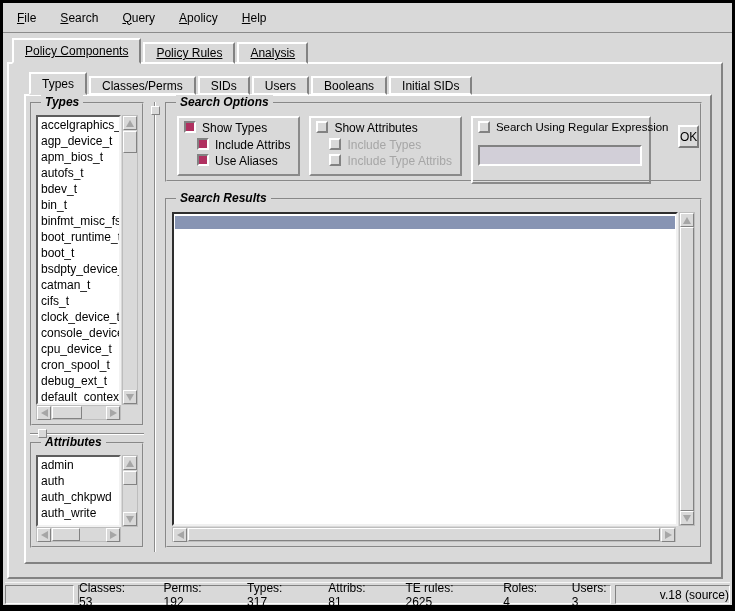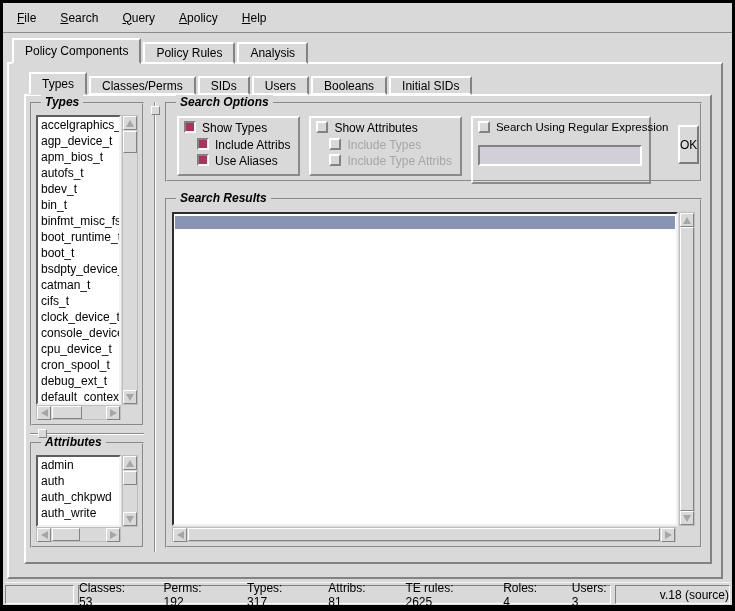--- a/index.html
+++ b/index.html
@@ -19,21 +19,21 @@
              border-bottom:1px solid #8b8b8b; background:#d9d9d9; }
   .menu-item { padding:2px 10px; margin-right:4px; cursor:default; }
   .menu-item u { text-decoration:underline; }
 
   
   .tabs-row { position:absolute; display:flex; align-items:flex-end; z-index:3; }
   .tab { background:#d9d9d9; padding:0 11px; display:flex; align-items:center;
          height:22px; border:2px solid; border-color:#ffffff #828282 #ffffff #ffffff; }
   .tab.active { height:26px; border-bottom-color:#d9d9d9; z-index:4; }
   .main-tabs { left:9px; top:35px; }
-  .main-tabs .tab { margin-right:2px; }
+  .main-tabs .tab { margin-right:2px;text-decoration:underline; }
   .sub-tabs { left:24px; top:68px; z-index:5; }
   .sub-tabs .tab { height:19px; margin-right:2px; }
   .sub-tabs .tab.active { height:23px; }
 
   .main-frame { position:absolute; left:4px; top:59px; width:716px; height:517px;
                 background:#d9d9d9; z-index:2; }
   .sub-frame  { position:absolute; left:15px; top:30px; width:688px; height:470px;
                 background:#d9d9d9; z-index:2; }
 
   
@@ -84,21 +84,21 @@
   .cb-row { display:flex; height:17px; white-space:nowrap; }
   .cb-row.indent { margin-left:13px; }
   .cb { width:12px; height:12px; flex:0 0 auto; margin-right:6px; background:#d9d9d9;
         border:2px solid; border-color:#ffffff #828282 #828282 #ffffff; }
   .cb.on { background:#b03060; border-color:#828282 #ffffff #ffffff #828282; }
   .cb-row.disabled .cb-label { color:#a6a6a6; }
   .regex-frame { width:180px; height:68px; justify-content:flex-start; }
   .regex-entry { margin-top:7px; width:164px; height:21px; background:#d2cfd8;
                  border:2px solid; border-color:#828282 #ffffff #ffffff #828282;
                  font-family:"Liberation Sans",sans-serif; font-size:12px; padding:0 3px; }
-  .ok-button { margin-left:18px; margin-top:9px; width:59px; height:39px; background:#d9d9d9;
+  .ok-button { margin-left:18px; margin-top:9px; width:59px; height:23px; background:#d9d9d9;
                border:2px solid; border-color:#ffffff #7c7c7c #7c7c7c #ffffff;
                font-family:"Liberation Sans",sans-serif; font-size:12px; text-align:center; }
 
   .search-results { margin-top:16px; height:350px; padding:12px 5px 4px 5px;
                     display:flex; flex-direction:column; }
   .results-area { display:flex; flex:1; min-height:0; }
   .textwidget { flex:1; background:#fff; overflow:hidden;
                 border:2px solid; border-color:#2e2e2e #f0f0f0 #f0f0f0 #2e2e2e; }
   .sel-line { height:13px; margin:2px 1px 0 1px; background:#8794b3; }
   .results-hscroll { margin-top:1px; margin-right:19px; }

